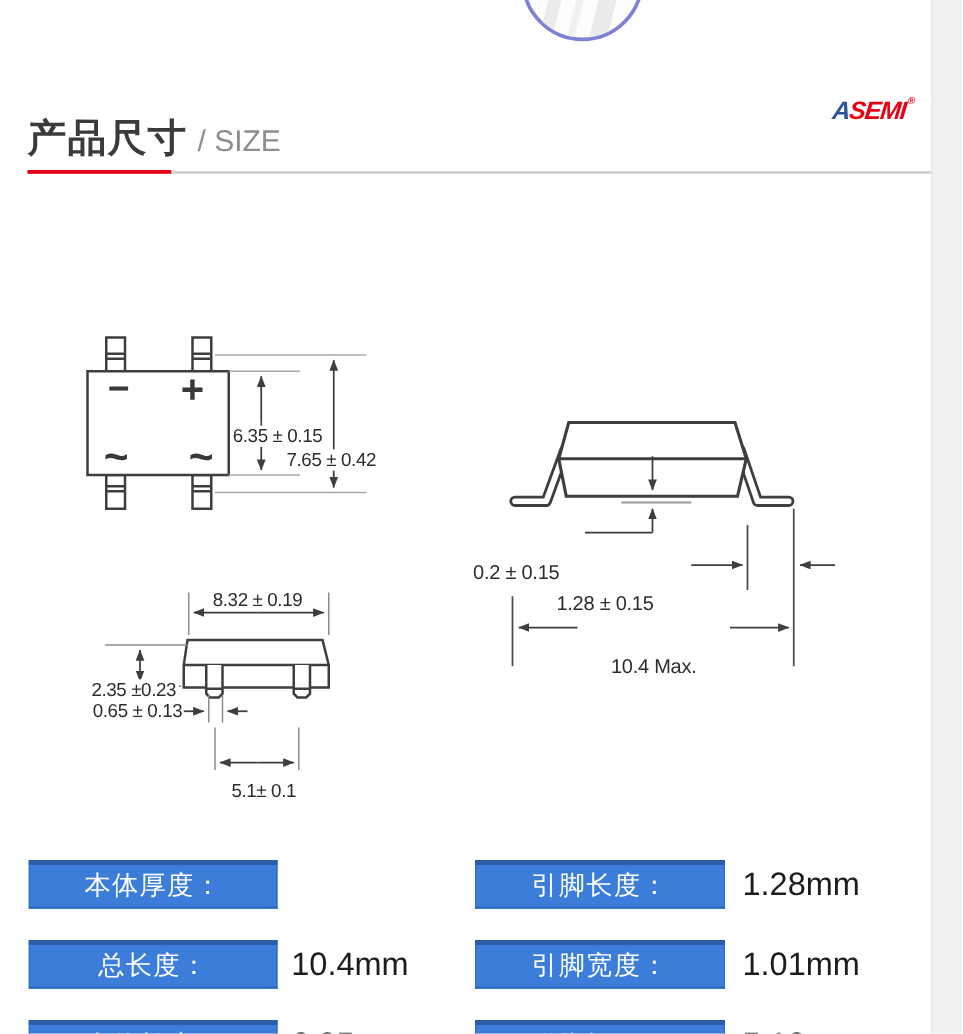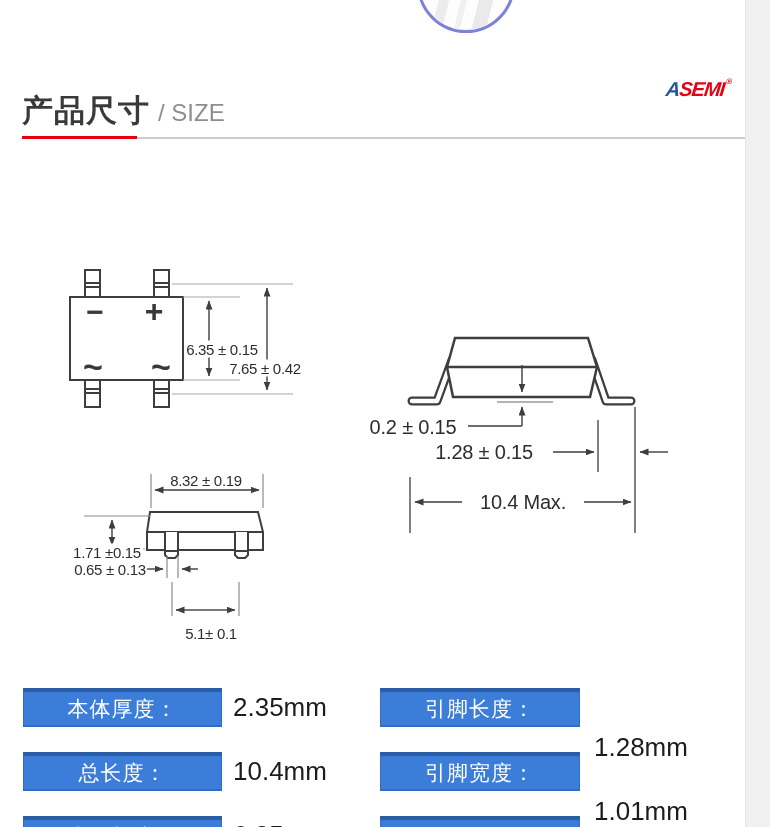--- a/index.html
+++ b/index.html
@@ -24,21 +24,21 @@
   .title-cn{font-size:31px;font-weight:700;color:#3a3a3a;letter-spacing:1px;}
   .title-en{font-size:24px;color:#8e8e8e;margin-left:8px;}
   .rule-gray{position:absolute;left:22px;top:137px;width:723px;height:2px;background:#cccccc;}
   .rule-red{position:absolute;left:22px;top:136px;width:115px;height:3px;background:#e60012;}
   
   .diagram-svg{position:absolute;left:0;top:0;width:770px;height:827px;}
   
   .dim{position:absolute;transform:translate(-50%,-50%);white-space:nowrap;color:#2d2d2b;
        font-size:15px;letter-spacing:-0.3px;}
   .dim.bgw{background:#ffffff;padding:0 2px;margin-top:20px;}
-  .dim.big{font-size:20px;letter-spacing:-0.2px;}
+  .dim.big{font-size:16px;letter-spacing:-0.2px;margin-top:32px;}
   .mark{position:absolute;transform:translate(-50%,-50%);color:#3a3937;font-weight:700;line-height:1;}
   .mark-minus{left:95px;top:312px;font-size:30px;}
   .mark-plus{left:154px;top:311px;font-size:32px;}
   .mark-tl{left:93px;top:366px;font-size:34px;}
   .mark-tr{left:161px;top:366px;font-size:34px;}
   .d-l1{left:222px;top:329px;}
   .d-l2{left:265px;top:348px;}
   .d-l3{left:413px;top:427px;}
   .d-l4{left:484px;top:452px;}
   .d-l5{left:523px;top:502px;}
@@ -49,21 +49,21 @@
   
   .spec-row{position:absolute;left:0;width:645px;height:40px;}
   .r0{top:688px;} .r1{top:752px;} .r2{top:816px;}
   .spec-badge{position:absolute;height:33px;background:#3b7dd9;border:1px solid #2f6cc4;
               border-top:4px solid #2a5ca8;border-bottom:2px solid #306dc0;
               color:#ffffff;font-size:21px;text-align:center;line-height:33px;letter-spacing:1px;}
   .badge-left{left:23px;width:197px;}
   .badge-right{left:380px;width:198px;}
   .spec-value{position:absolute;top:4px;font-size:26px;color:#1c1c1c;white-space:nowrap;}
   .value-left{left:233px;}
-  .value-right{left:594px;margin-top:40px;}
+  .value-right{left:594px;}
 </style>
 </head>
 <body>
 
 <div class="canvas">
 
   <div class="photo-circle">
     <div class="streak s1"></div>
     <div class="streak s2"></div>
     <div class="streak s3"></div>
@@ -176,27 +176,26 @@
   <span class="mark mark-plus">+</span>
   <span class="mark mark-tl">~</span>
   <span class="mark mark-tr">~</span>
 
   <div class="dim bgw d-l1">6.35 ± 0.15</div>
   <div class="dim bgw d-l2">7.65 ± 0.42</div>
   <div class="dim big d-l3">0.2 ± 0.15</div>
   <div class="dim big d-l4">1.28 ± 0.15</div>
   <div class="dim big d-l5">10.4 Max.</div>
   <div class="dim d-l6">8.32 ± 0.19</div>
-  <div class="dim bgw d-l7">1.71 ±0.15</div>
+  <div class="dim bgw d-l7">2.35 ±0.23</div>
   <div class="dim d-l8">0.65 ± 0.13</div>
   <div class="dim d-l9">5.1± 0.1</div>
 
   <div class="spec-row r0">
     <div class="spec-badge badge-left">本体厚度：</div>
-    <div class="spec-value value-left">2.35mm</div>
     <div class="spec-badge badge-right">引脚长度：</div>
     <div class="spec-value value-right">1.28mm</div>
   </div>
   <div class="spec-row r1">
     <div class="spec-badge badge-left">总长度：</div>
     <div class="spec-value value-left">10.4mm</div>
     <div class="spec-badge badge-right">引脚宽度：</div>
     <div class="spec-value value-right">1.01mm</div>
   </div>
   <div class="spec-row r2">

